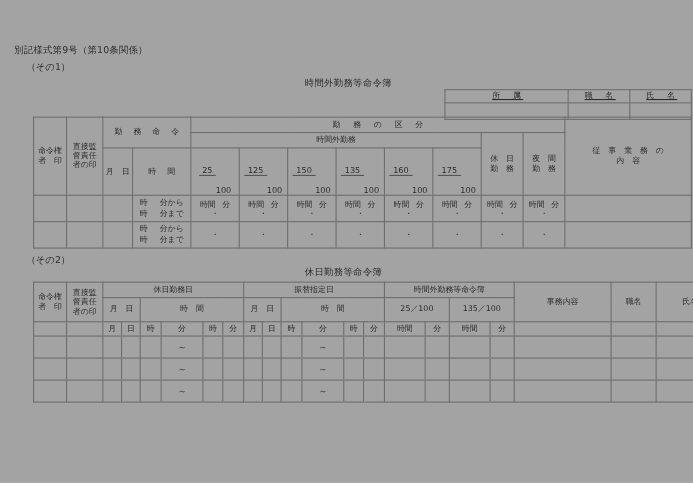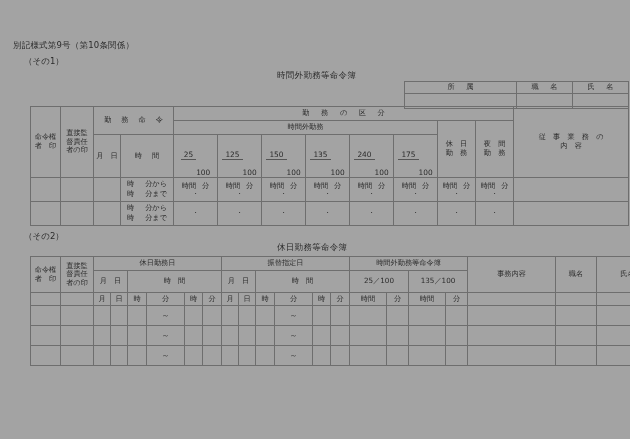--- a/index.html
+++ b/index.html
@@ -83,21 +83,21 @@
     letter-spacing: 2.2px;
     text-indent: 2.2px;
   }
   .spread-s {
     letter-spacing: 1.4px;
     text-indent: 1.4px;
   }
 
   
   #info-table { left: 404px; top: 81px; width: 224px; }
-  #info-table td { height: 11px; }
+  #info-table td { height: 11px; text-decoration: underline; }
   #info-table .info-val { height: 14px; }
 
   
   #table1 { left: 30px; top: 106px; width: 598px; }
 
   
   #table2 { left: 30px; top: 256px; width: 598px; }
 
   .v-stack {
     display: flex;
@@ -268,21 +268,21 @@
             </span>
         </td>
         <td>
           <span class="frac">
               <span class="num">135</span>
               <span class="den">100</span>
             </span>
         </td>
         <td>
           <span class="frac">
-              <span class="num">240</span>
+              <span class="num">160</span>
               <span class="den">100</span>
             </span>
         </td>
         <td>
           <span class="frac">
               <span class="num">175</span>
               <span class="den">100</span>
             </span>
         </td>
       </tr>

